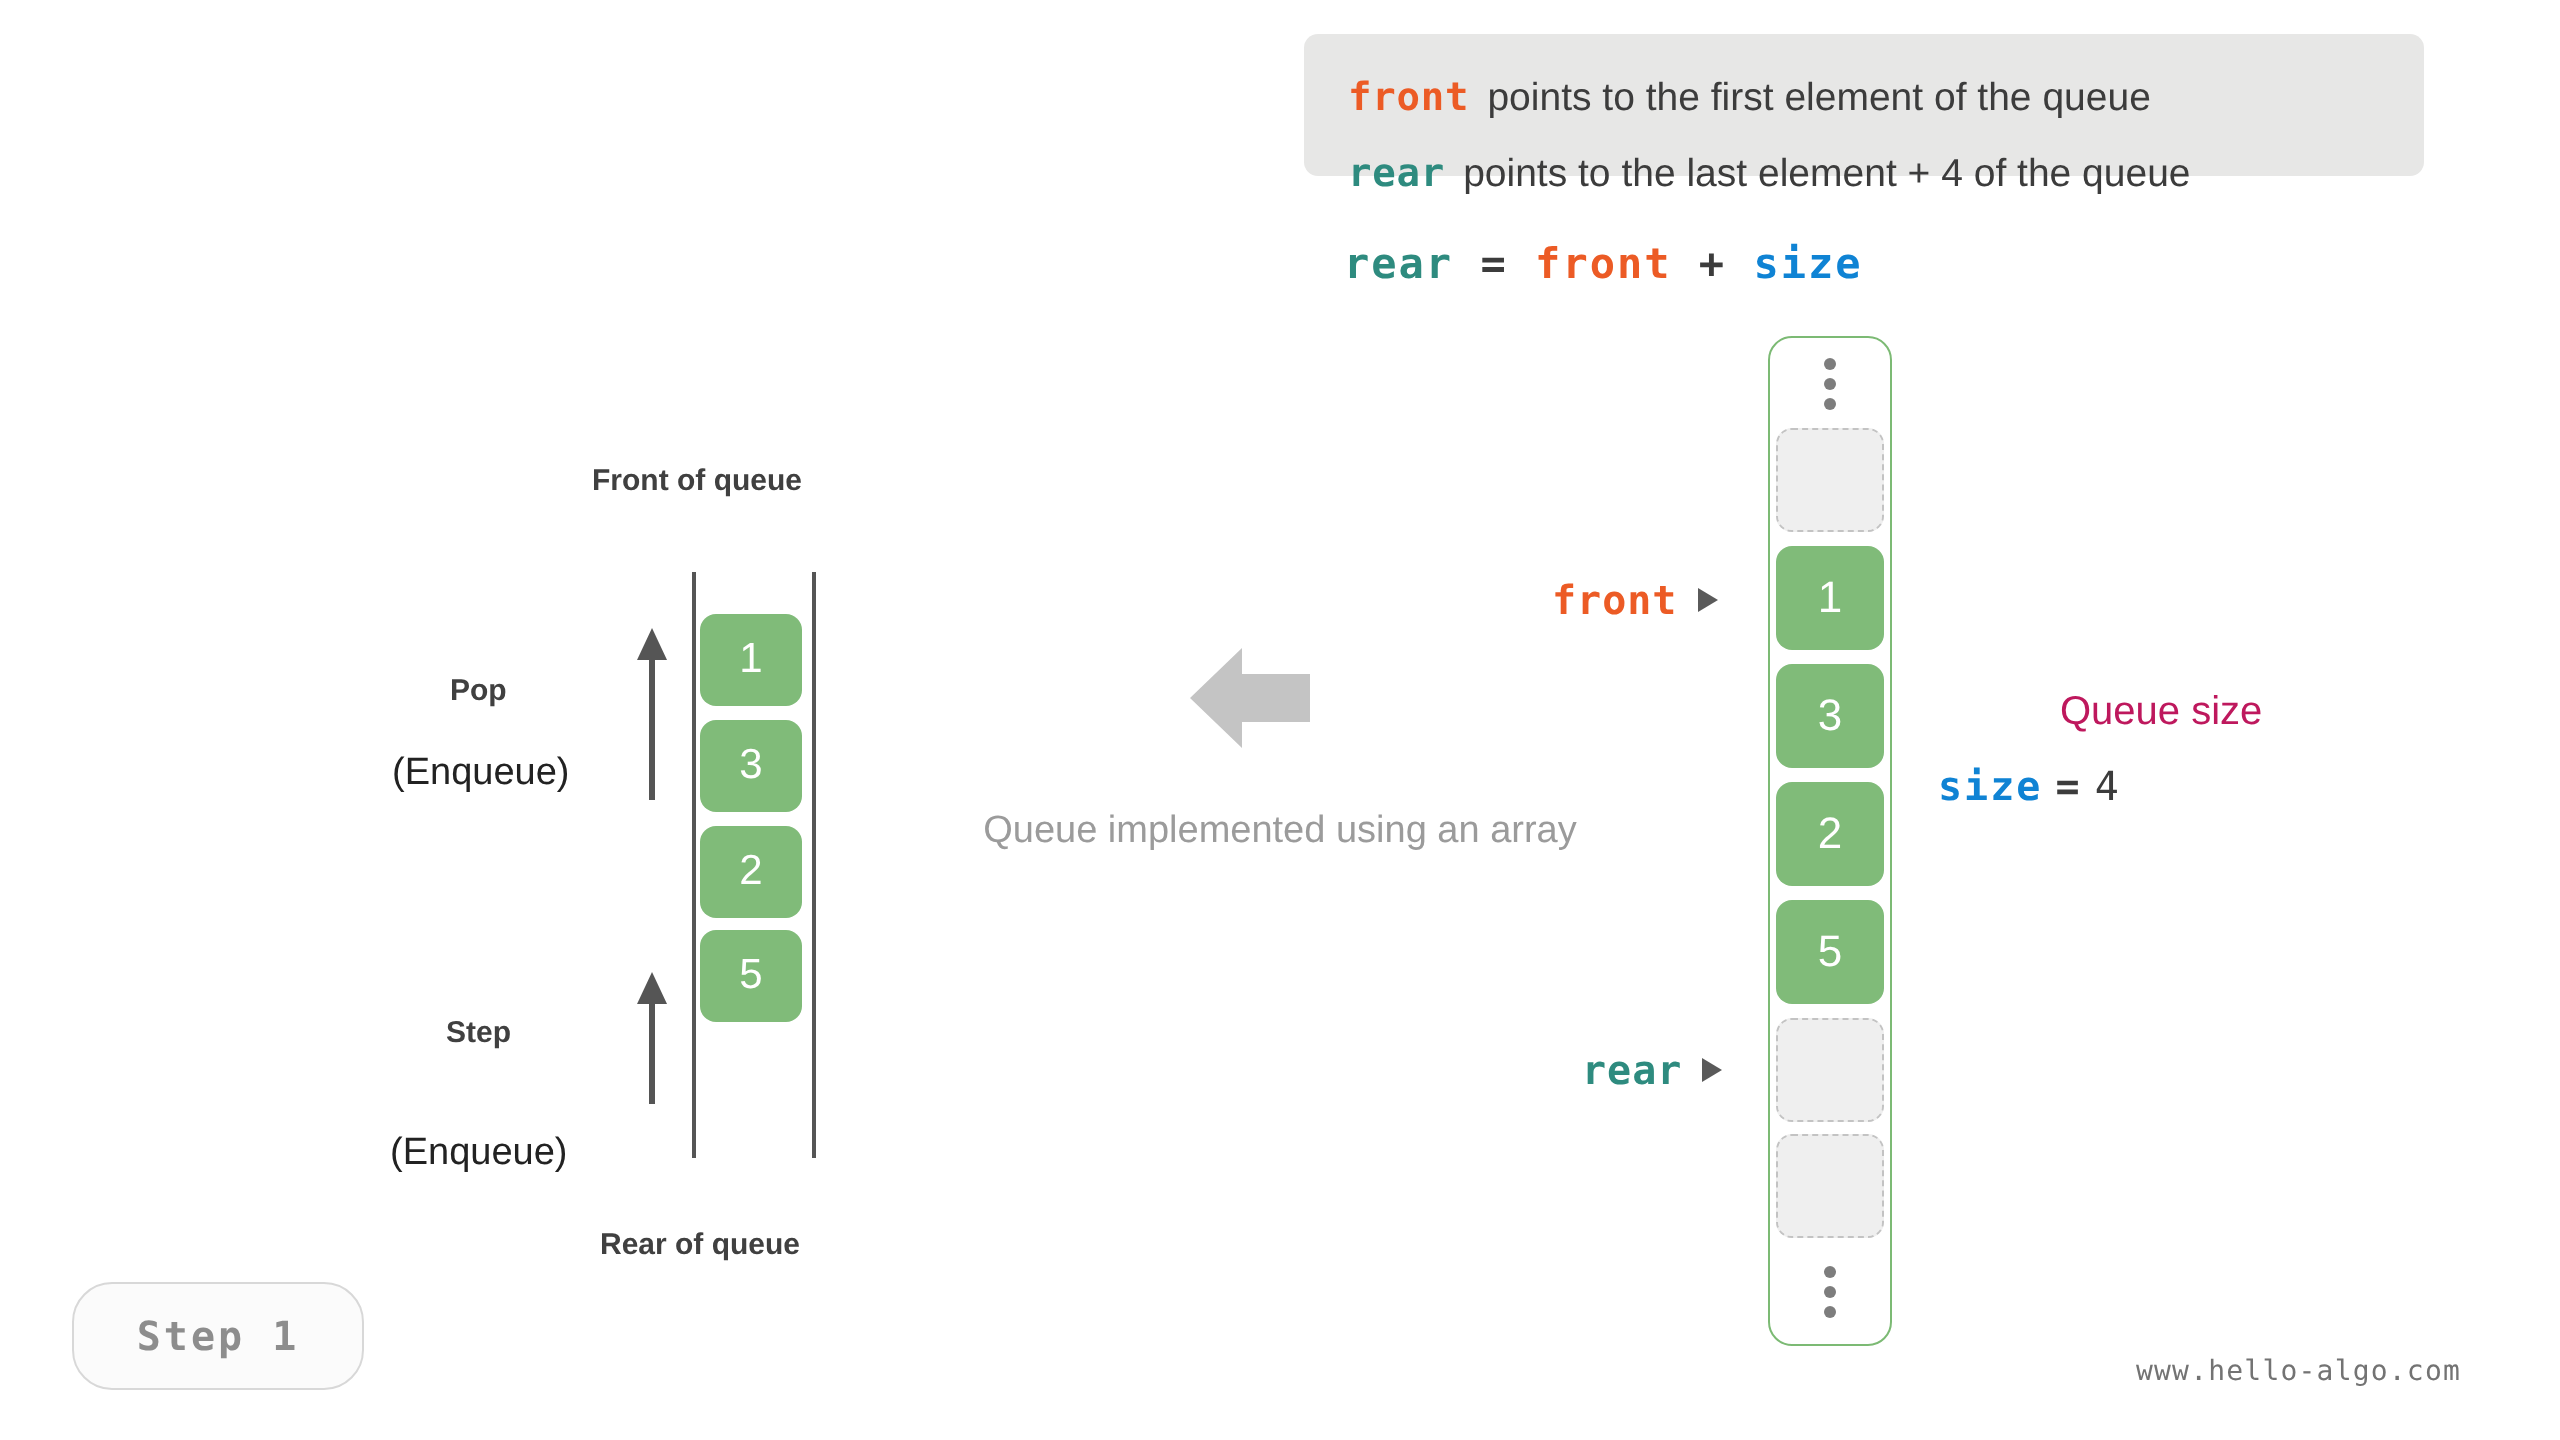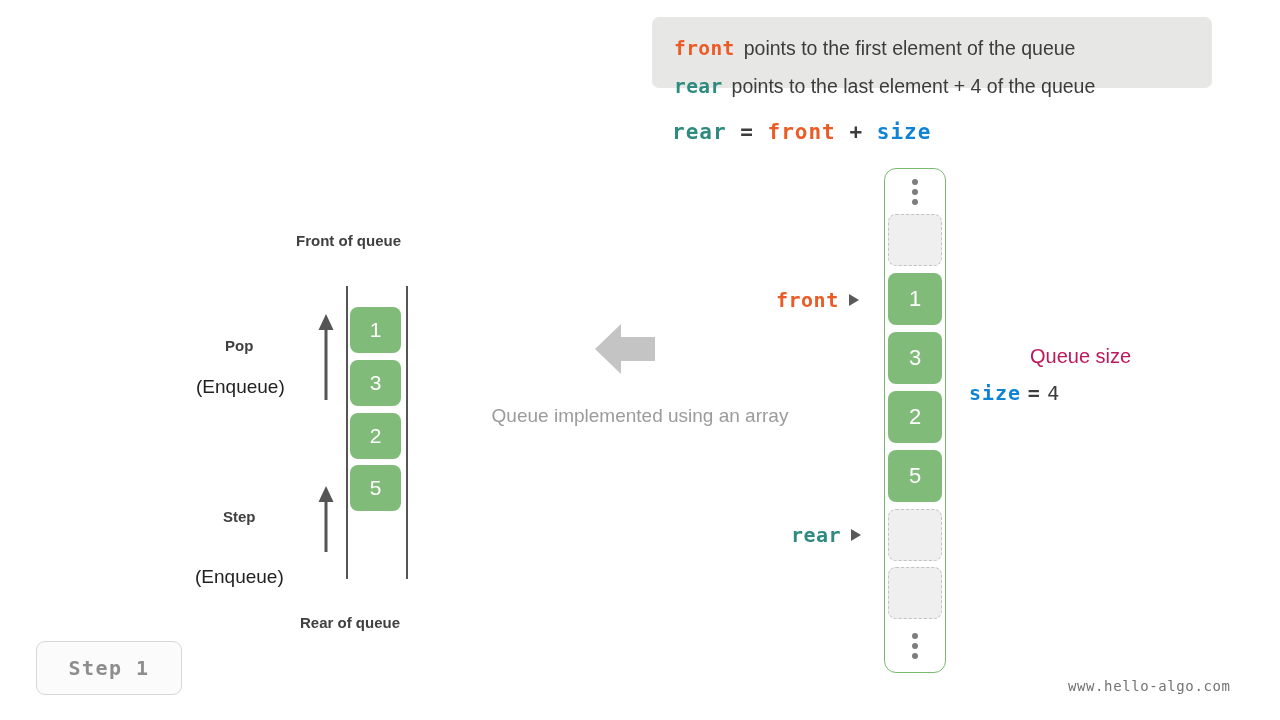--- a/index.html
+++ b/index.html
@@ -226,21 +226,21 @@
   }
 
   
   .step-badge {
     position: absolute;
     left: 36px;
     top: 641px;
     width: 144px;
     height: 52px;
     border: 1.4px solid #d8d8d8;
-    border-radius: 9px;
+    border-radius: 20px;
     background: #fbfbfb;
     display: flex;
     align-items: center;
     justify-content: center;
     font-family: "DejaVu Sans Mono", "Liberation Mono", monospace;
     font-weight: bold;
     font-size: 20px;
     letter-spacing: 1.5px;
     color: #8d8d8d;
   }

